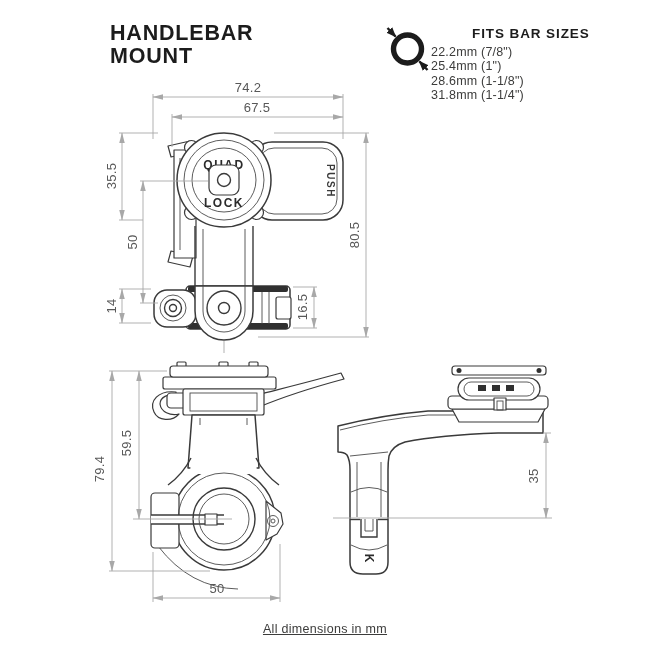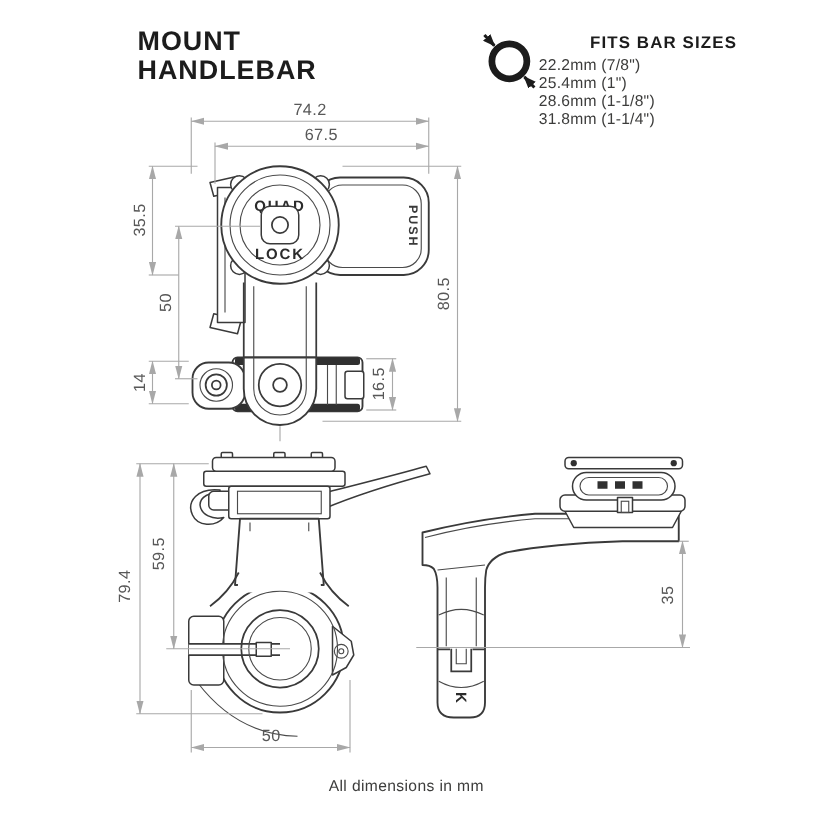--- a/index.html
+++ b/index.html
@@ -18,43 +18,43 @@
   .fits-heading{
     font-size:13.5px;font-weight:bold;letter-spacing:0.9px;color:#1c1c1c;
     margin:0 0 4px 0;white-space:nowrap;padding-left:41px;
   }
   .fits-size{
     font-size:12.5px;color:#3c3c3b;line-height:14.3px;letter-spacing:0.2px;
     white-space:nowrap;
   }
   .footer-note{
     position:absolute;left:0;right:0;top:622px;text-align:center;
-    font-size:12.5px;color:#3c3c3b;letter-spacing:0.3px;
+    font-size:12.5px;color:#3c3c3b;letter-spacing:0.3px;text-decoration:underline;
   }
   svg.drawing{position:absolute;left:0;top:0;}
   
   .outline{fill:#ffffff;stroke:#3a3a3a;stroke-width:1.5;stroke-linejoin:round;}
   .outline2{fill:#ffffff;stroke:#3a3a3a;stroke-width:1.2;stroke-linejoin:round;}
   .detail{fill:none;stroke:#4a4a4a;stroke-width:0.9;}
   .heavy{fill:#303030;stroke:none;}
   .partline{fill:none;stroke:#3a3a3a;stroke-width:1.4;}
   
   .dim{stroke:#a8a8a8;stroke-width:0.9;fill:none;}
   .dimtxt{font-family:"Liberation Sans",sans-serif;font-size:13px;fill:#585858;letter-spacing:0.3px;}
   .parttxt{font-family:"Liberation Sans",sans-serif;font-weight:bold;fill:#2b2b2b;}
   .qltxt{font-size:12px;letter-spacing:1.5px;}
   .pushtxt{font-size:10px;letter-spacing:1.6px;fill:#3a3a3a;}
   .embtxt{font-size:12px;fill:#2b2b2b;}
 </style>
 </head>
 <body>
 
 <div class="title">
+  <div>HANDLEBAR</div>
   <div>MOUNT</div>
-  <div>HANDLEBAR</div>
 </div>
 
 <div class="fits">
   <svg class="fits-icon" viewBox="0 0 44 46" width="44" height="46">
     <defs>
       <marker id="blackArr" viewBox="0 0 10 8" refX="9" refY="4" markerWidth="10" markerHeight="8" orient="auto" markerUnits="userSpaceOnUse">
         <path d="M0,0 L10,4 L0,8 Z" fill="#1c1c1c"></path>
       </marker>
     </defs>
     <circle cx="21.5" cy="23" r="14" fill="none" stroke="#1c1c1c" stroke-width="5.4"></circle>

